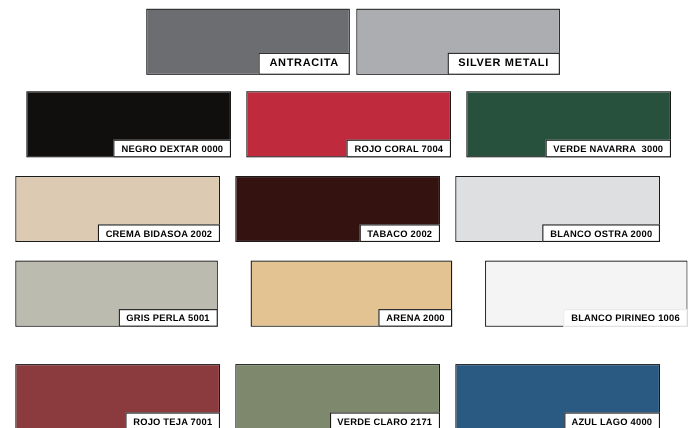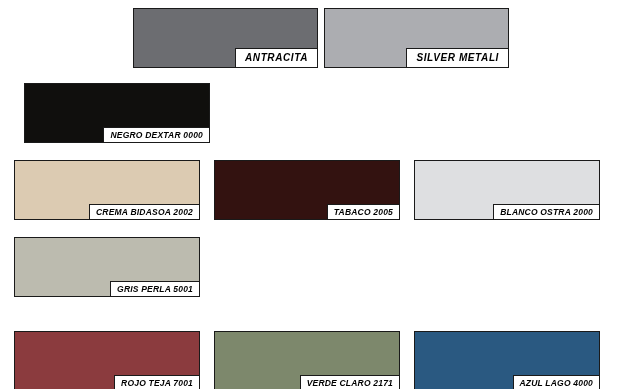--- a/index.html
+++ b/index.html
@@ -12,21 +12,20 @@
     height: 389px;
     background: #ffffff;
     font-family: "Liberation Sans", sans-serif;
     overflow: hidden;
   }
   #swatch-chart {
     position: relative;
     width: 583px;
     height: 389px;
     box-sizing: border-box;
-    font-style: italic;
   }
   .swatch-row {
     display: flex;
     position: absolute;
     left: 0;
     width: 625px;
     height: 60px;
   }
   .swatch-row.row-top {
     justify-content: flex-start;
@@ -99,39 +98,55 @@
       <div class="swatch-cell">
         <div class="swatch-fill" style="background: rgb(172, 173, 177);"></div>
         <div class="swatch-label label-large">SILVER METALI</div>
       </div>
     </div>
     <div class="swatch-row row-full" style="top: 83px; padding-left: 24px;">
       <div class="swatch-cell">
         <div class="swatch-fill" style="background: rgb(16, 15, 13);"></div>
         <div class="swatch-label">NEGRO DEXTAR 0000</div>
       </div>
+      <div class="swatch-cell">
+        <div class="swatch-fill" style="background: rgb(191, 43, 60);"></div>
+        <div class="swatch-label">ROJO CORAL 7004</div>
+      </div>
+      <div class="swatch-cell">
+        <div class="swatch-fill" style="background: rgb(39, 80, 61);"></div>
+        <div class="swatch-label">VERDE NAVARRA  3000</div>
+      </div>
     </div>
     <div class="swatch-row row-full" style="top: 160px;">
       <div class="swatch-cell">
         <div class="swatch-fill" style="background: rgb(220, 203, 178);"></div>
         <div class="swatch-label">CREMA BIDASOA 2002</div>
       </div>
       <div class="swatch-cell">
         <div class="swatch-fill" style="background: rgb(51, 18, 16);"></div>
-        <div class="swatch-label">TABACO 2005</div>
+        <div class="swatch-label">TABACO 2002</div>
       </div>
       <div class="swatch-cell">
         <div class="swatch-fill" style="background: rgb(222, 223, 225);"></div>
         <div class="swatch-label">BLANCO OSTRA 2000</div>
       </div>
     </div>
     <div class="swatch-row row-full" style="top: 237px; gap: 16px;">
       <div class="swatch-cell">
         <div class="swatch-fill" style="background: rgb(188, 187, 175);"></div>
         <div class="swatch-label">GRIS PERLA 5001</div>
+      </div>
+      <div class="swatch-cell">
+        <div class="swatch-fill" style="background: rgb(227, 195, 146);"></div>
+        <div class="swatch-label">ARENA 2000</div>
+      </div>
+      <div class="swatch-cell">
+        <div class="swatch-fill" style="background: rgb(244, 244, 244);"></div>
+        <div class="swatch-label label-borderless">BLANCO PIRINEO 1006</div>
       </div>
     </div>
     <div class="swatch-row row-full" style="top: 331px;">
       <div class="swatch-cell">
         <div class="swatch-fill" style="background: rgb(139, 59, 62);"></div>
         <div class="swatch-label">ROJO TEJA 7001</div>
       </div>
       <div class="swatch-cell">
         <div class="swatch-fill" style="background: rgb(125, 136, 108);"></div>
         <div class="swatch-label">VERDE CLARO 2171</div>

